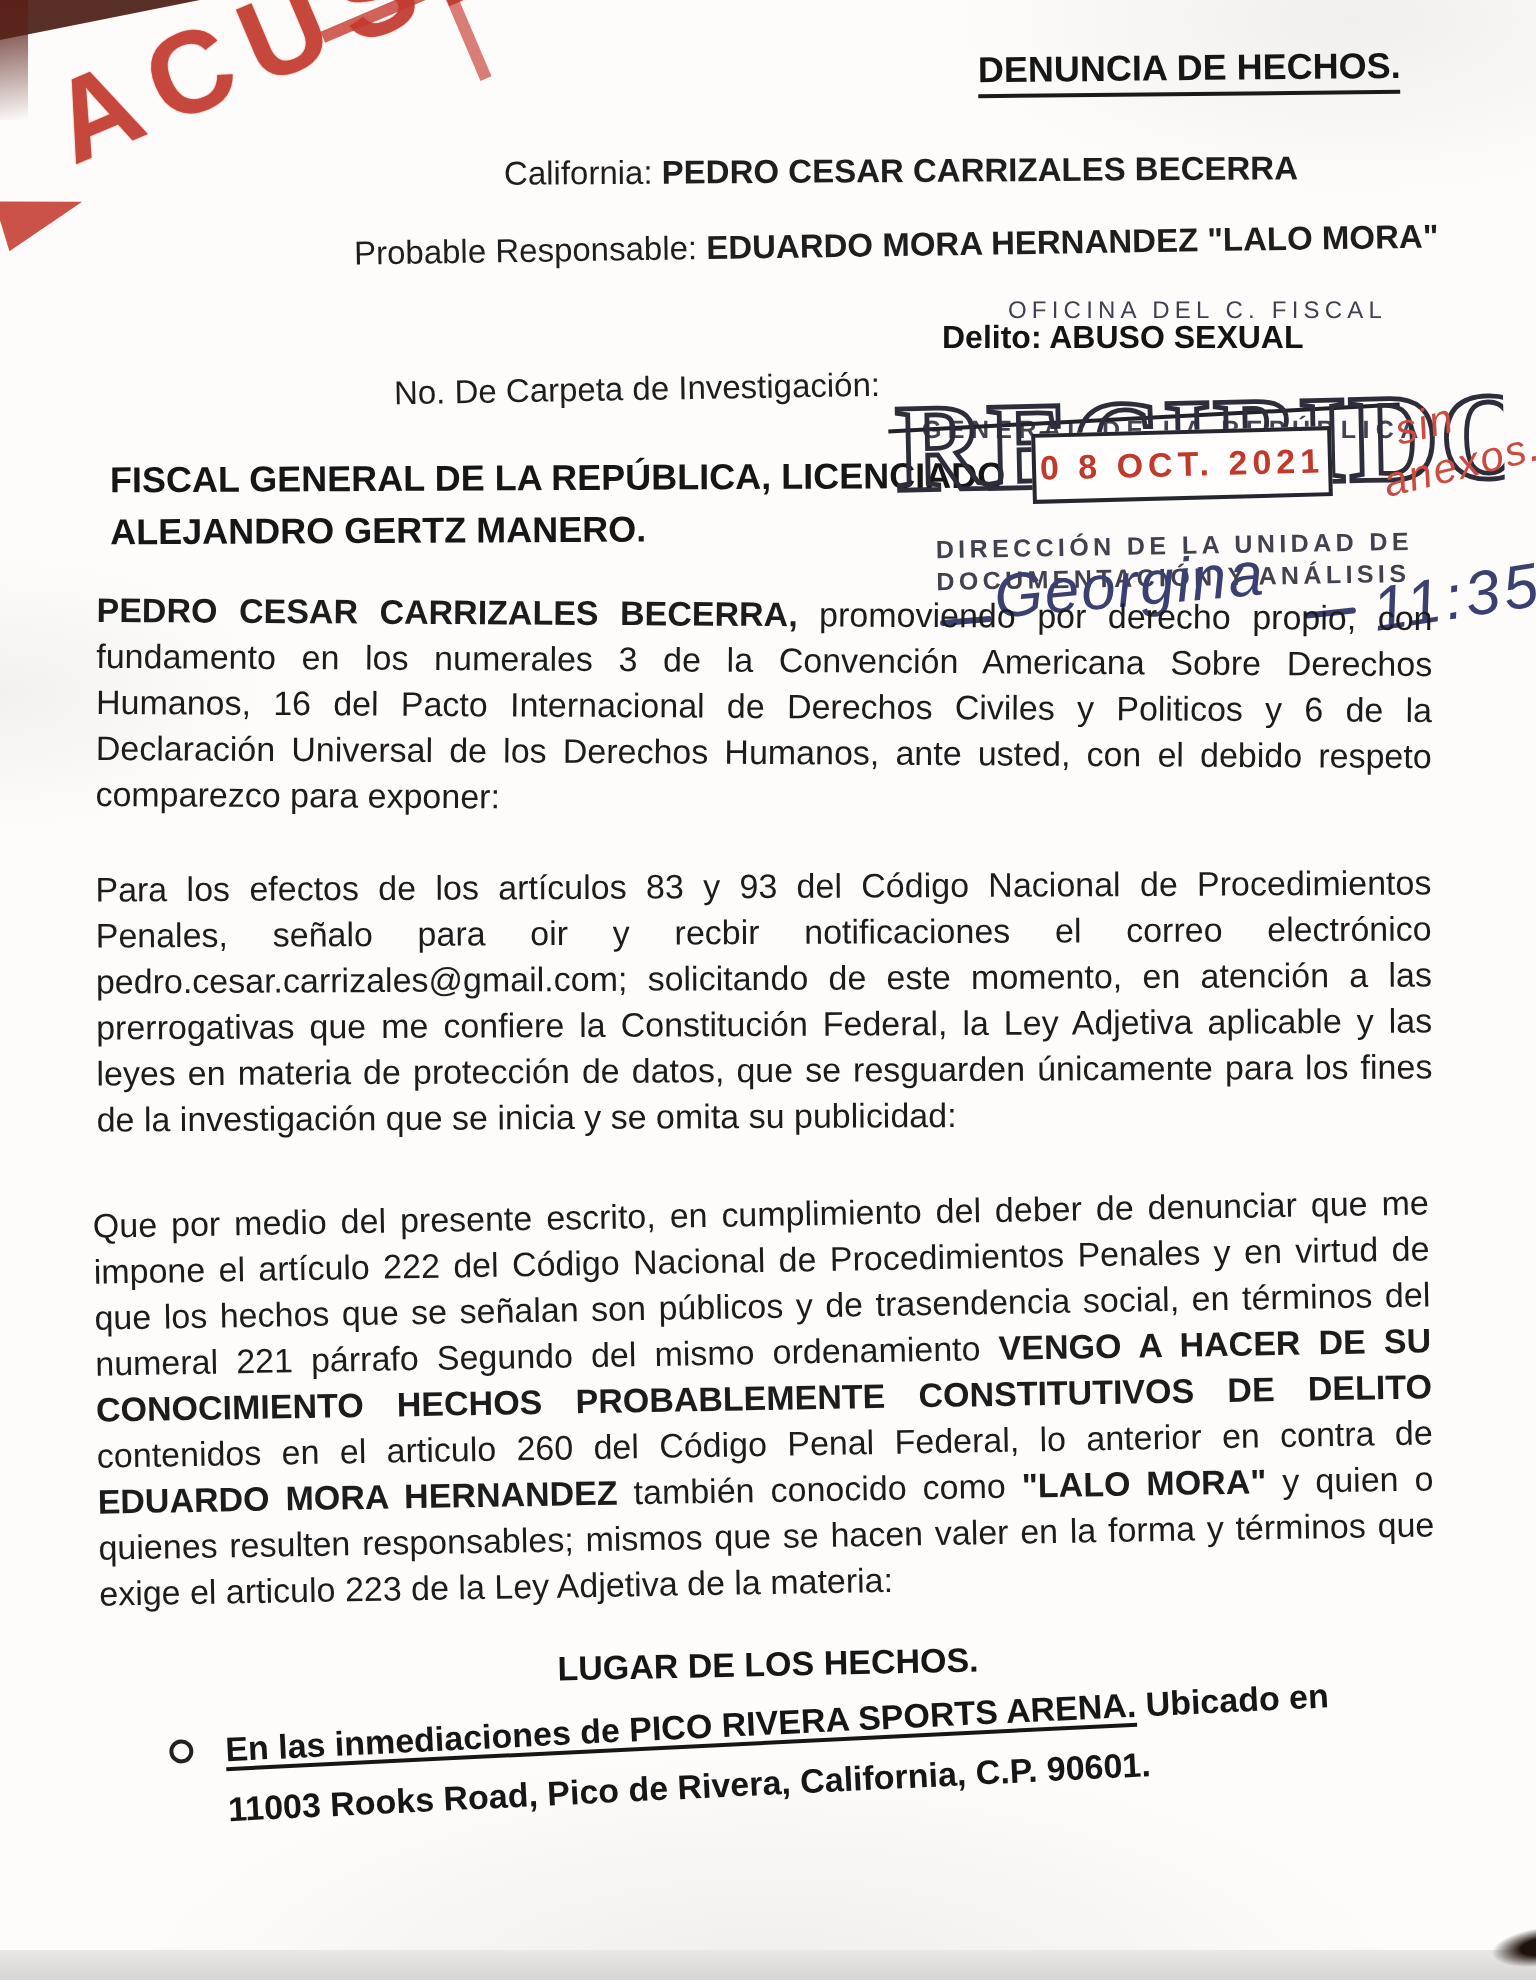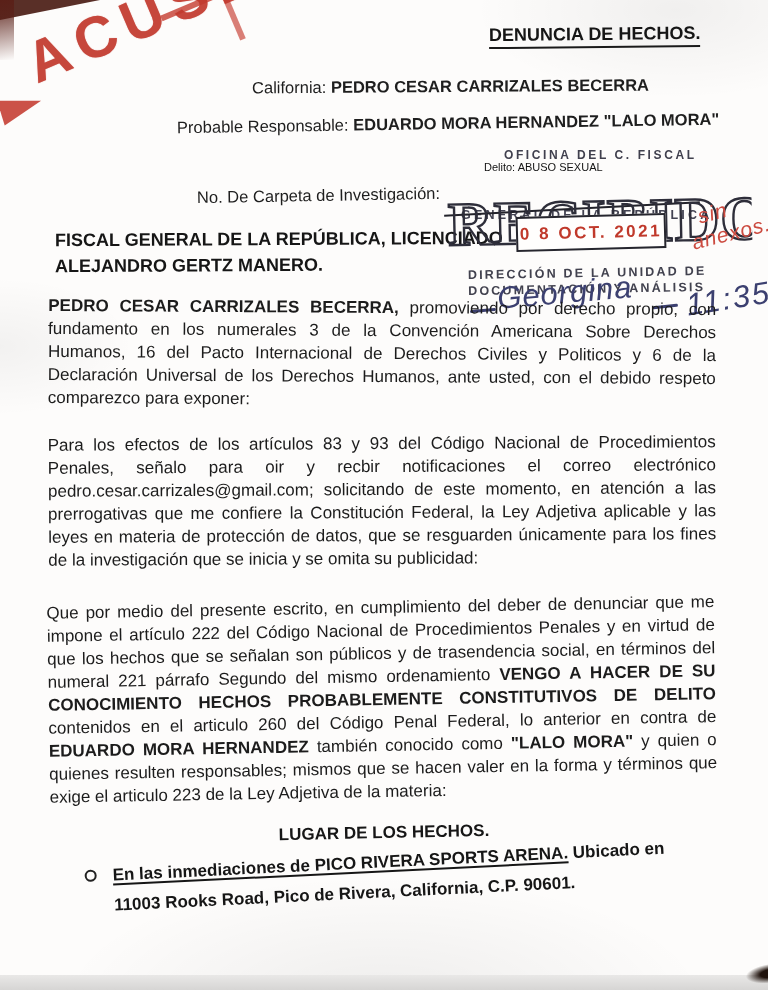--- a/index.html
+++ b/index.html
@@ -43,25 +43,25 @@
   .doc-title { position:absolute; left:489px; top:24px; font-size:18px; font-weight:bold;
     color:#161616; border-bottom:2.5px solid #1a1a1a; padding-bottom:1px;
     transform:rotate(-0.6deg); }
   .line-denunciante { position:absolute; left:252px; top:77px; font-size:16.5px;
     transform:rotate(-0.4deg); white-space:nowrap; }
   .line-responsable { position:absolute; left:177px; top:114px; font-size:16.5px;
     transform:rotate(-0.9deg); white-space:nowrap; }
   .bold { font-weight:bold; }
 
   
-  .office1 { position:absolute; left:504px; top:148px; font-size:12px; font-weight:bold;
+  .office1 { position:absolute; left:504px; top:148px; font-size:12px; font-weight:normal;
     letter-spacing:2.6px; color:#40404e; white-space:nowrap; }
   .office2 { position:absolute; left:461px; top:164px; font-size:12.5px; font-weight:bold;
     letter-spacing:3.2px; color:#45455305; color:#434352; white-space:nowrap;margin-top:44px; }
-  .delito-line { position:absolute; left:484px; top:161px; font-size:11px; font-weight:normal;
+  .delito-line { position:absolute; left:471px; top:161px; font-size:16px; font-weight:bold;
     color:#141414; white-space:nowrap; }
 
   .carpeta { position:absolute; left:197px; top:186px; font-size:16.5px;
     transform:rotate(-1deg); white-space:nowrap; }
   .carpeta-rule { position:absolute; left:444px; top:208px; width:256px; height:2px;
     background:#22222a; transform:rotate(-3deg); }
 
   
   .recibido-wrap { position:absolute; left:446px; top:182px; transform:rotate(-1.2deg); }
   .date-box { position:absolute; left:516px; top:215px; width:150px; height:35px;

